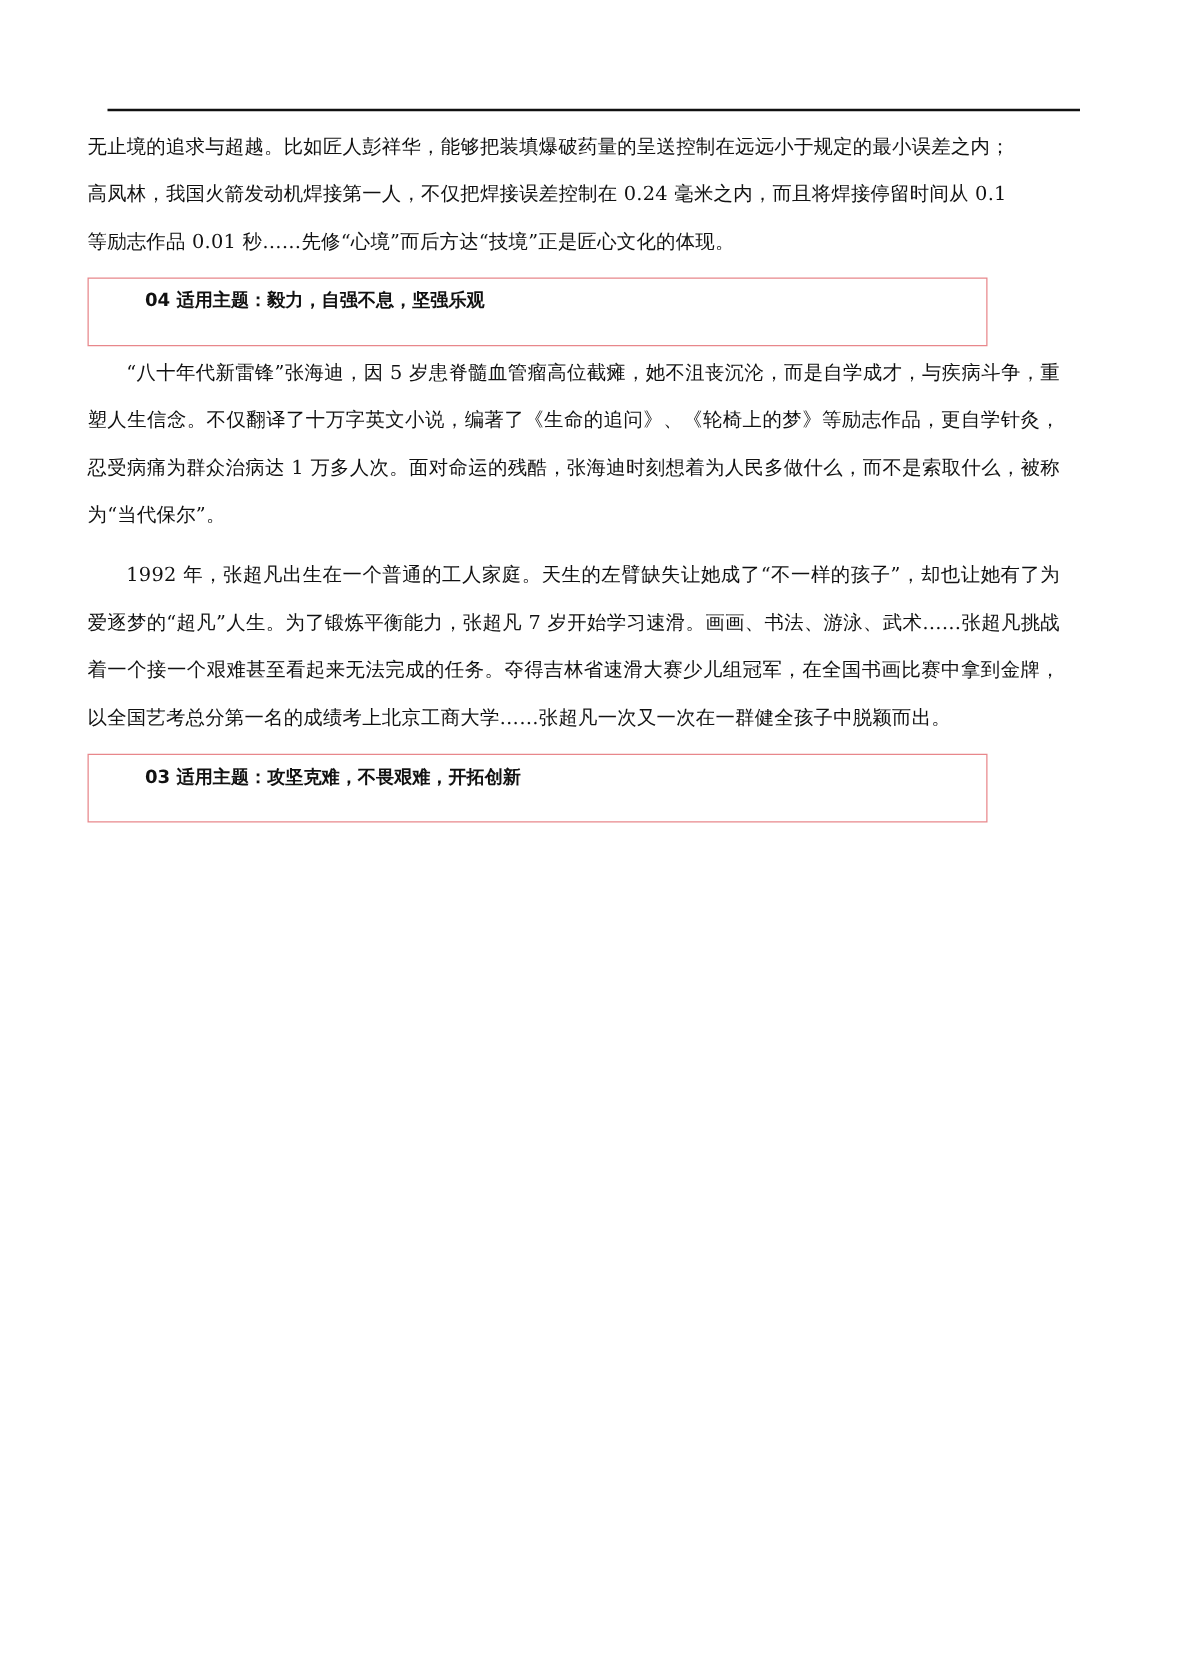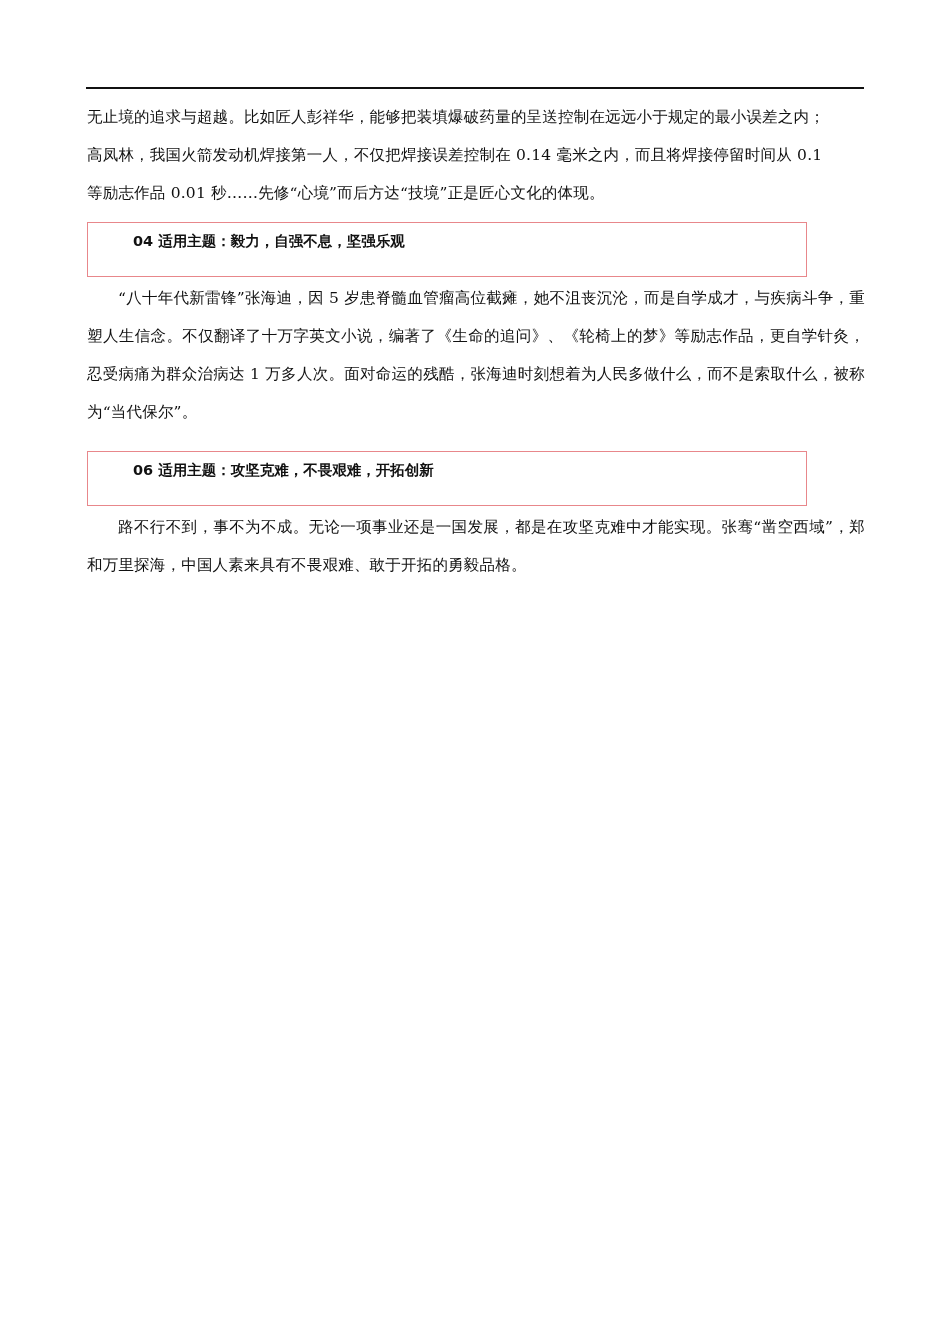--- a/index.html
+++ b/index.html
@@ -1,44 +1,44 @@
 <!DOCTYPE html>
 <html><head>
 <meta charset="utf-8">
 <style>
   html, body { margin: 0; padding: 0; background: #ffffff; }
   body { width: 950px; height: 1344px; position: relative; overflow: hidden;
          font-family: "DejaVu Serif", "Liberation Serif", serif; color: #111; }
   .header-rule { position: absolute; left: 86px; top: 87px; width: 778px; height: 2px; background: #111; }
-  .content { position: absolute; left: 87px; top: 98px; width: 778px; }
+  .content { position: absolute; left: 70px; top: 98px; width: 778px; }
   .para { margin: 0; font-size: 15.5px; line-height: 38px; text-align: justify; letter-spacing: 0.2px; }
   .para.indent { text-indent: 31px; }
   .gap { height: 10px; }
   .topic-box { border: 1.5px solid #e8878b; width: 720px; height: 55px; box-sizing: border-box;
                margin: 10px 0 2px 0; position: relative; text-decoration: underline; }
   .topic-box .title { position: absolute; left: 45px; top: 6px; font-family: "DejaVu Sans", "Liberation Sans", sans-serif;
                font-weight: bold; font-size: 14.5px; line-height: 24px; }
 </style>
 </head>
 <body>
 
 <div class="header-rule"></div>
 
 <div class="content">
   <div class="para">
     <div>无止境的追求与超越。比如匠人彭祥华，能够把装填爆破药量的呈送控制在远远小于规定的最小误差之内；</div>
-    <div>高凤林，我国火箭发动机焊接第一人，不仅把焊接误差控制在 0.14 毫米之内，而且将焊接停留时间从 0.1</div>
+    <div>高凤林，我国火箭发动机焊接第一人，不仅把焊接误差控制在 0.24 毫米之内，而且将焊接停留时间从 0.1</div>
     <div>等励志作品 0.01 秒……先修“心境”而后方达“技境”正是匠心文化的体现。</div>
   </div>
 
   <div class="topic-box">
     <div class="title">04 适用主题：毅力，自强不息，坚强乐观</div>
   </div>
   <p class="para indent">“八十年代新雷锋”张海迪，因 5 岁患脊髓血管瘤高位截瘫，她不沮丧沉沦，而是自学成才，与疾病斗争，重塑人生信念。不仅翻译了十万字英文小说，编著了《生命的追问》、《轮椅上的梦》等励志作品，更自学针灸，忍受病痛为群众治病达 1 万多人次。面对命运的残酷，张海迪时刻想着为人民多做什么，而不是索取什么，被称为“当代保尔”。</p>
   <div class="gap"></div>
+  <p class="para indent">1992 年，张超凡出生在一个普通的工人家庭。天生的左臂缺失让她成了“不一样的孩子”，却也让她有了为爱逐梦的“超凡”人生。为了锻炼平衡能力，张超凡 7 岁开始学习速滑。画画、书法、游泳、武术……张超凡挑战着一个接一个艰难甚至看起来无法完成的任务。夺得吉林省速滑大赛少儿组冠军，在全国书画比赛中拿到金牌，以全国艺考总分第一名的成绩考上北京工商大学……张超凡一次又一次在一群健全孩子中脱颖而出。</p>
 
   <div class="topic-box">
-    <div class="title">06 适用主题：攻坚克难，不畏艰难，开拓创新</div>
+    <div class="title">03 适用主题：攻坚克难，不畏艰难，开拓创新</div>
   </div>
-  <p class="para indent">路不行不到，事不为不成。无论一项事业还是一国发展，都是在攻坚克难中才能实现。张骞“凿空西域”，郑和万里探海，中国人素来具有不畏艰难、敢于开拓的勇毅品格。</p>
   <div class="gap"></div>
 
 </div>
 
 </body></html>

